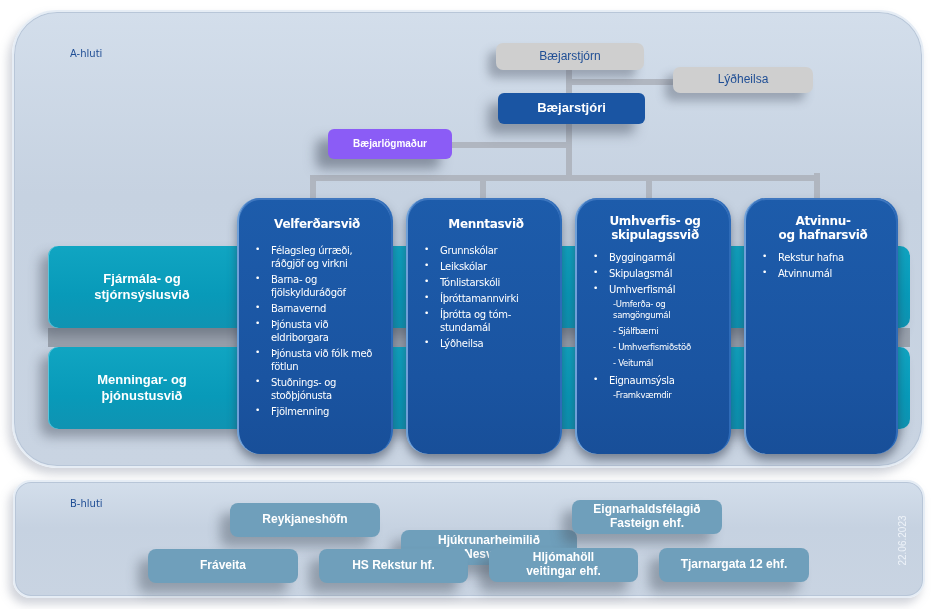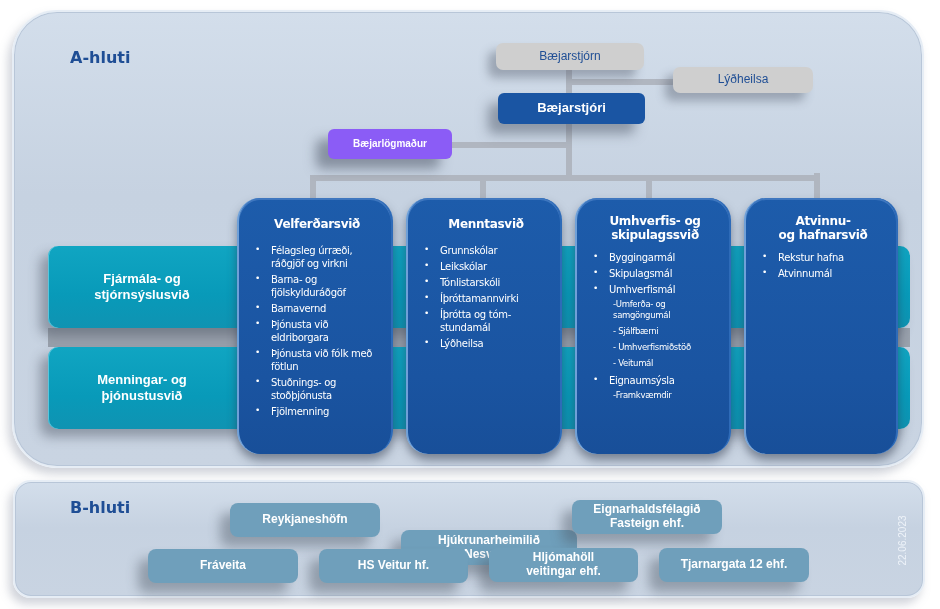--- a/index.html
+++ b/index.html
@@ -9,21 +9,21 @@
   .panel {
     position: absolute;
     background: linear-gradient(180deg, #d3deeb 0%, #c6d2e1 40%, #c9d4e2 100%);
     border: 2px solid #e6edf5;
     box-shadow: -4px 6px 10px rgba(120,130,150,0.35), inset 0 0 0 1px #b8c6d8;
   }
   .panel-a { left: 12px; top: 10px; width: 912px; height: 458px; border-radius: 45px; }
   .panel-b { left: 13px; top: 480px; width: 912px; height: 118px; border-radius: 18px; }
 
   .panel-label {
-    position: absolute; font-size: 16px; font-weight: bold; color: #1f4e95;
+    position: absolute; font-size: 10px; font-weight: normal; color: #1f4e95;
     font-family: "DejaVu Sans", sans-serif;
   }
 
   .connector { position: absolute; background: #b0b6c0; }
 
   .box {
     position: absolute; display: flex; align-items: center; justify-content: center;
     text-align: center; line-height: 1.15;
   }
   .grey-box {
@@ -177,21 +177,21 @@
   </div>
 <div class="b-box" style="left:572px; top:500px; width:150px;">
     <span style="white-space:pre-line">Eignarhaldsfélagið
 Fasteign ehf.</span>
   </div>
 
 <div class="b-box" style="left:148px; top:549px; width:150px;">
     <span style="white-space:pre-line">Fráveita</span>
   </div>
 <div class="b-box" style="left:319px; top:549px; width:149px;">
-    <span style="white-space:pre-line">HS Veitur hf.</span>
+    <span style="white-space:pre-line">HS Rekstur hf.</span>
   </div>
 <div class="b-box" style="left:489px; top:548px; width:149px;">
     <span style="white-space:pre-line">Hljómahöll
 veitingar ehf.</span>
   </div>
 <div class="b-box" style="left:659px; top:548px; width:150px;">
     <span style="white-space:pre-line">Tjarnargata 12 ehf.</span>
   </div>
 
 <div class="date">22.06.2023</div>

